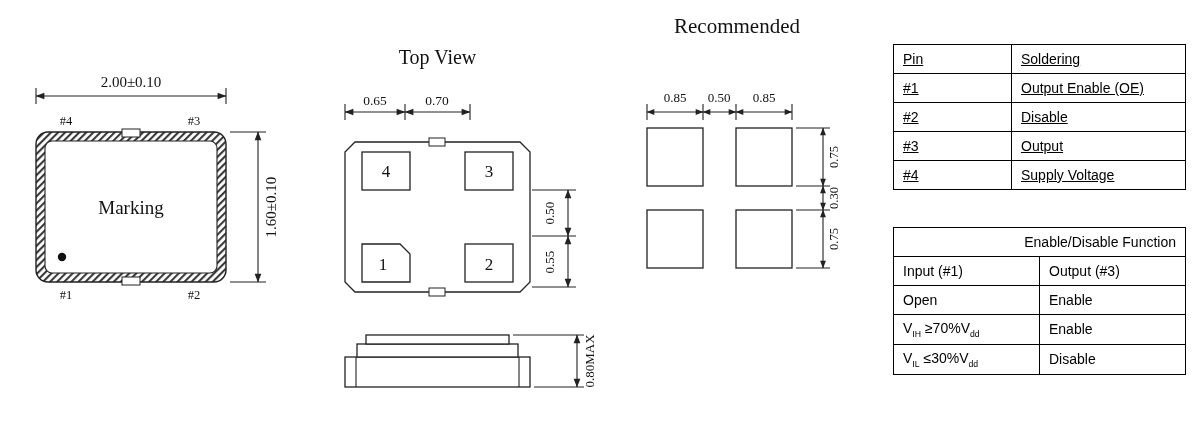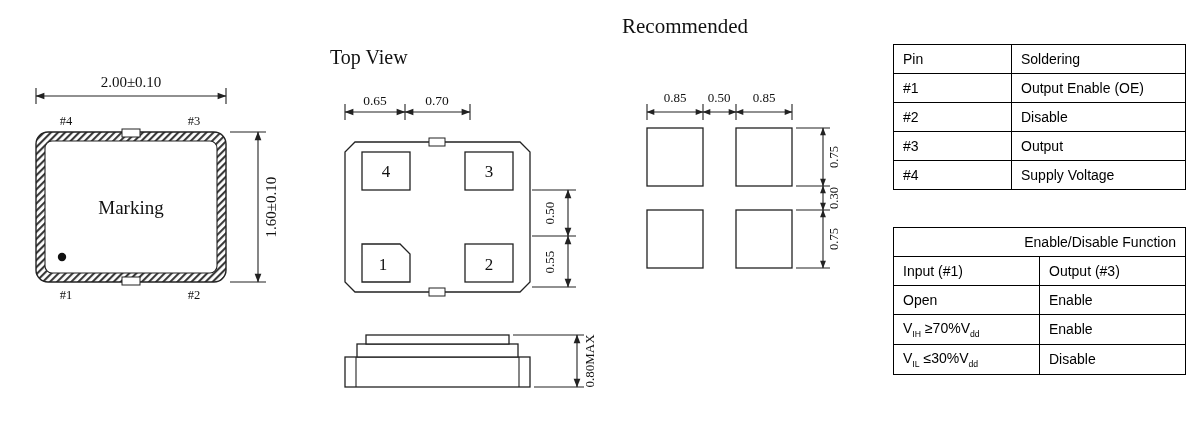--- a/index.html
+++ b/index.html
@@ -1,20 +1,20 @@
 <!DOCTYPE html>
 <html><head>
 <meta charset="utf-8">
 <style>
   * { margin:0; padding:0; box-sizing:border-box; }
   html,body { background:#ffffff; }
   .canvas { position:relative; width:1200px; height:432px; background:#fff; overflow:hidden;
             font-family:"Liberation Serif", serif; color:#111; }
   .panel { position:absolute; }
-  .title { font-family:"Liberation Serif", serif; font-size:20px; color:#111; text-align:left; line-height:1.35; }
+  .title { font-family:"Liberation Serif", serif; font-size:20px; color:#111; text-align:center; line-height:1.35; }
   svg text { font-family:"Liberation Serif", serif; fill:#111; }
   svg .ln   { stroke:#222; stroke-width:1.1; fill:none; }
   svg .shape{ stroke:#222; stroke-width:1.3; fill:#fff; }
   .tables table { border-collapse:collapse; table-layout:fixed;
                   font-family:"Liberation Sans", sans-serif; font-size:14px; color:#000;
                   background:#fff; }
   .tables td { border:1.2px solid #000; padding:5px 9px; height:29px; text-align:left; vertical-align:middle; }
   .tables td.center { text-align:right; }
   sub { font-size:0.62em; }
 </style>
@@ -169,21 +169,21 @@
         <line class="ln" x1="201" y1="120" x2="201" y2="178" marker-start="url(#arr3)" marker-end="url(#arr3)"></line>
         <text x="216" y="67" text-anchor="middle" font-size="12.5" transform="rotate(-90 216 67)">0.75</text>
         <text x="216" y="108" text-anchor="middle" font-size="12.5" transform="rotate(-90 216 108)">0.30</text>
         <text x="216" y="149" text-anchor="middle" font-size="12.5" transform="rotate(-90 216 149)">0.75</text>
       </g>
     </svg>
   </div>
 
   <div class="panel tables" style="left:893px; top:44px; width:295px; height:370px;">
 
-    <table style="position:absolute; left:0; top:0; width:292px;">
+    <table style="position:absolute; left:0; top:0; width:292px;text-decoration:underline;">
       <colgroup>
           <col style="width:118px">
           <col style="width:174px">
         </colgroup>
       <tbody>
         <tr>
           <td>Pin</td>
           <td>Soldering</td>
         </tr>
         <tr>

